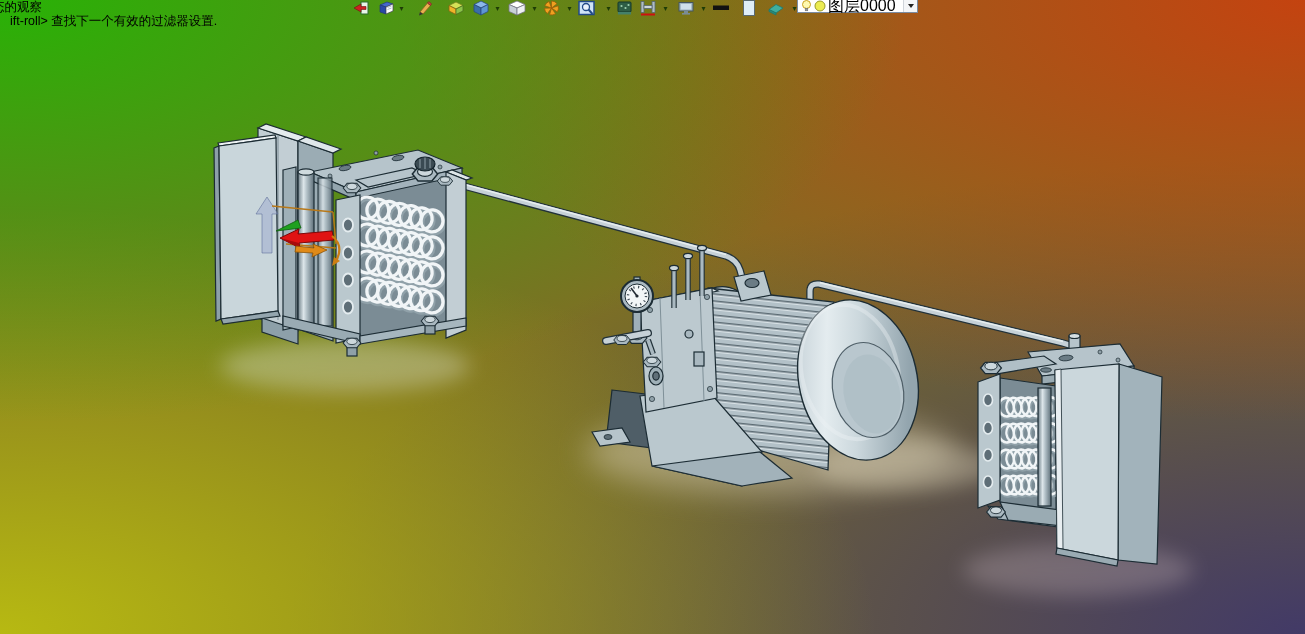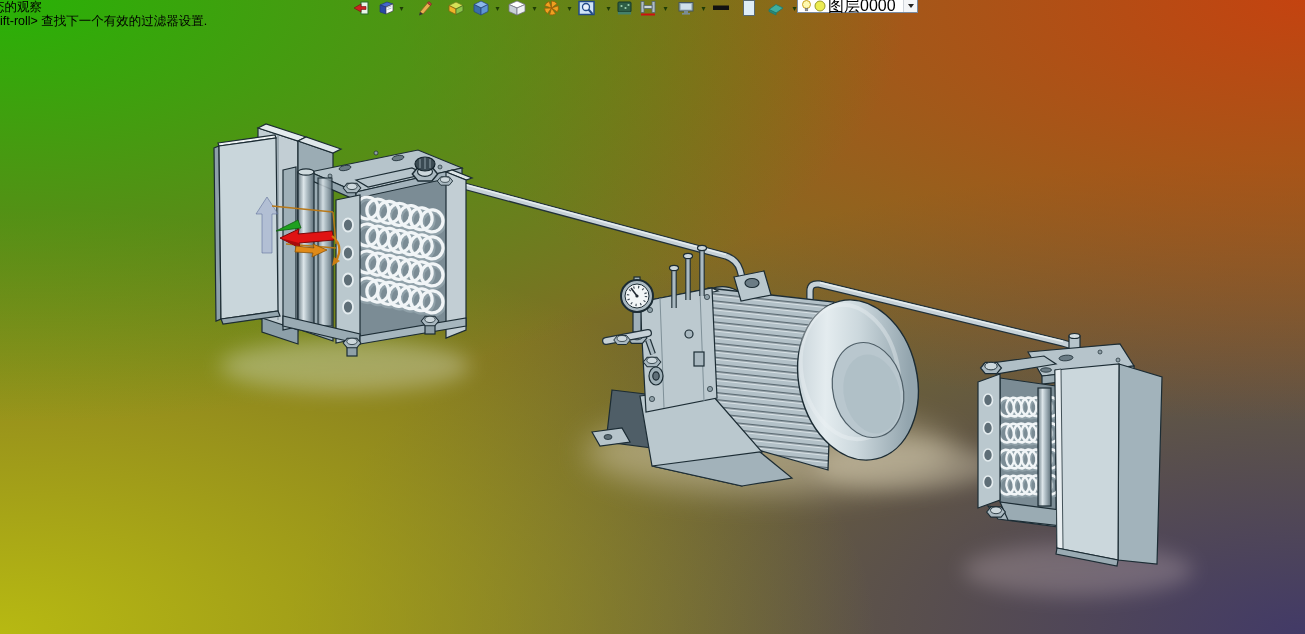--- a/index.html
+++ b/index.html
@@ -7,21 +7,21 @@
   .viewport{position:relative;width:1305px;height:634px;overflow:hidden;
     background:
       radial-gradient(120% 115% at 0% 0%,   #28b206 0%, rgba(40,178,6,0) 58%),
       radial-gradient(120% 115% at 100% 0%, #c44310 0%, rgba(196,67,16,0) 58%),
       radial-gradient(120% 120% at 0% 100%, #b7b912 0%, rgba(183,185,18,0) 56%),
       radial-gradient(130% 125% at 100% 100%, #423a67 0%, rgba(66,58,103,0) 60%),
       #7d7024;}
   .scene{position:absolute;left:0;top:0;width:1305px;height:634px;}
   .status{position:absolute;left:0;top:0;color:#000;font-size:12.5px;line-height:14px;white-space:nowrap;z-index:5;}
   .status .l1{margin-left:-8px;}
-  .status .l2{margin-left:0px;}
+  .status .l2{margin-left:10px;}
   .toolbar{position:absolute;left:0;top:0;width:1305px;height:17px;z-index:6;}
   .tbi{position:absolute;top:0;width:20px;height:16px;}
   .tbi svg{display:block;}
   .chev{position:absolute;top:4px;width:9px;height:10px;font-size:8px;color:#1e3c06;line-height:10px;text-align:center;}
   .combo{position:absolute;left:797px;top:-1px;width:121px;height:14px;background:#fff;border:1px solid #7b8ba0;
     display:flex;align-items:center;gap:2px;padding-left:3px;box-sizing:border-box;font-size:16px;color:#000;}
   .combo .val{flex:0 0 auto;letter-spacing:0;}
   .combo .dd{margin-left:auto;width:13px;height:100%;display:flex;align-items:center;justify-content:center;border-left:1px solid #d0d4da;background:#f4f5f7;}
   .combo .dd i{width:0;height:0;border-left:3.5px solid transparent;border-right:3.5px solid transparent;border-top:4px solid #222;}
 </style>

